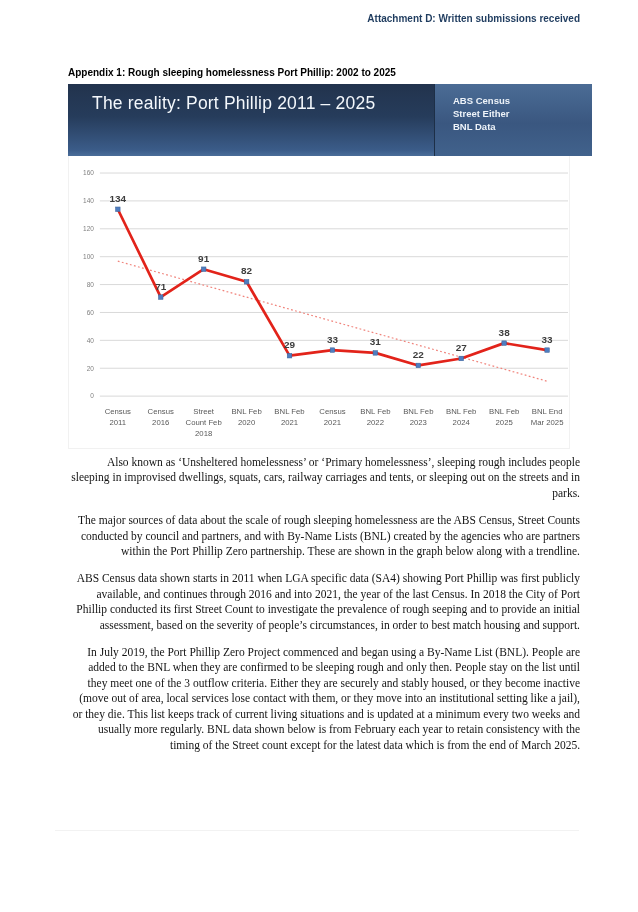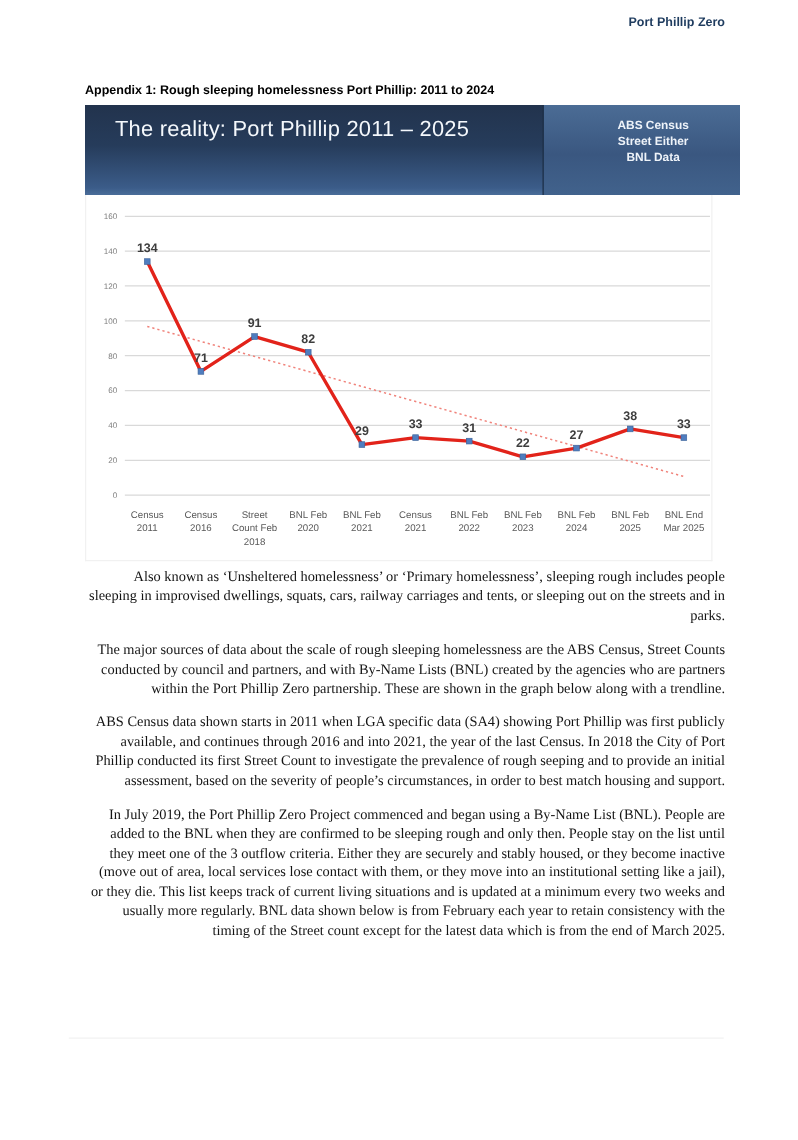--- a/index.html
+++ b/index.html
@@ -26,21 +26,21 @@
   .banner-title {
     flex:1 1 auto; padding:8px 0 0 24px; color:#f4f8fc;
     font-family:"Liberation Sans", sans-serif; font-weight:400;
     font-size:17.5px; line-height:23px; letter-spacing:0.2px; white-space:nowrap;
   }
   .banner-sources {
     flex:0 0 158px; padding:10px 0 0 18px;
     background:linear-gradient(180deg,#4b6c95 0%,#3a5780 55%,#41628c 100%);
     border-left:1px solid #1d2f47;
     color:#eef3f9; font-family:"Liberation Sans", sans-serif;
-    font-weight:bold; font-size:9.5px; line-height:13px;text-align:center;
+    font-weight:bold; font-size:9.5px; line-height:13px;
   }
   .chart {
     display:block; width:502px; height:293px; background:#ffffff;
     border:1px solid #f1f1f1; border-top:none;
     font-family:"Liberation Sans", sans-serif;
   }
   .body-text {
     position:absolute; left:68px; top:455px; width:512px;
     font-size:11.5px; line-height:15.4px; color:#141414;
   }
@@ -53,24 +53,24 @@
     position:absolute; left:55px; top:830px; width:524px; height:1px;
     background:#f2f2f2;
   }
 </style>
 </head>
 <body>
 
 <div class="page">
 
   <div class="doc-header">
-    <div>Port Phillip Zero</div>
+    <div>Attachment D: Written submissions received</div>
   </div>
 
-  <h2 class="appendix">Appendix 1: Rough sleeping homelessness Port Phillip: 2011 to 2024</h2>
+  <h2 class="appendix">Appendix 1: Rough sleeping homelessness Port Phillip: 2002 to 2025</h2>
 
   <figure class="chart-figure">
     <div class="banner">
       <div class="banner-title">
         <div>The reality: Port Phillip 2011 – 2025</div>
       </div>
       <div class="banner-sources">
         <div>ABS Census</div>
         <div>Street Either</div>
         <div>BNL Data</div>

